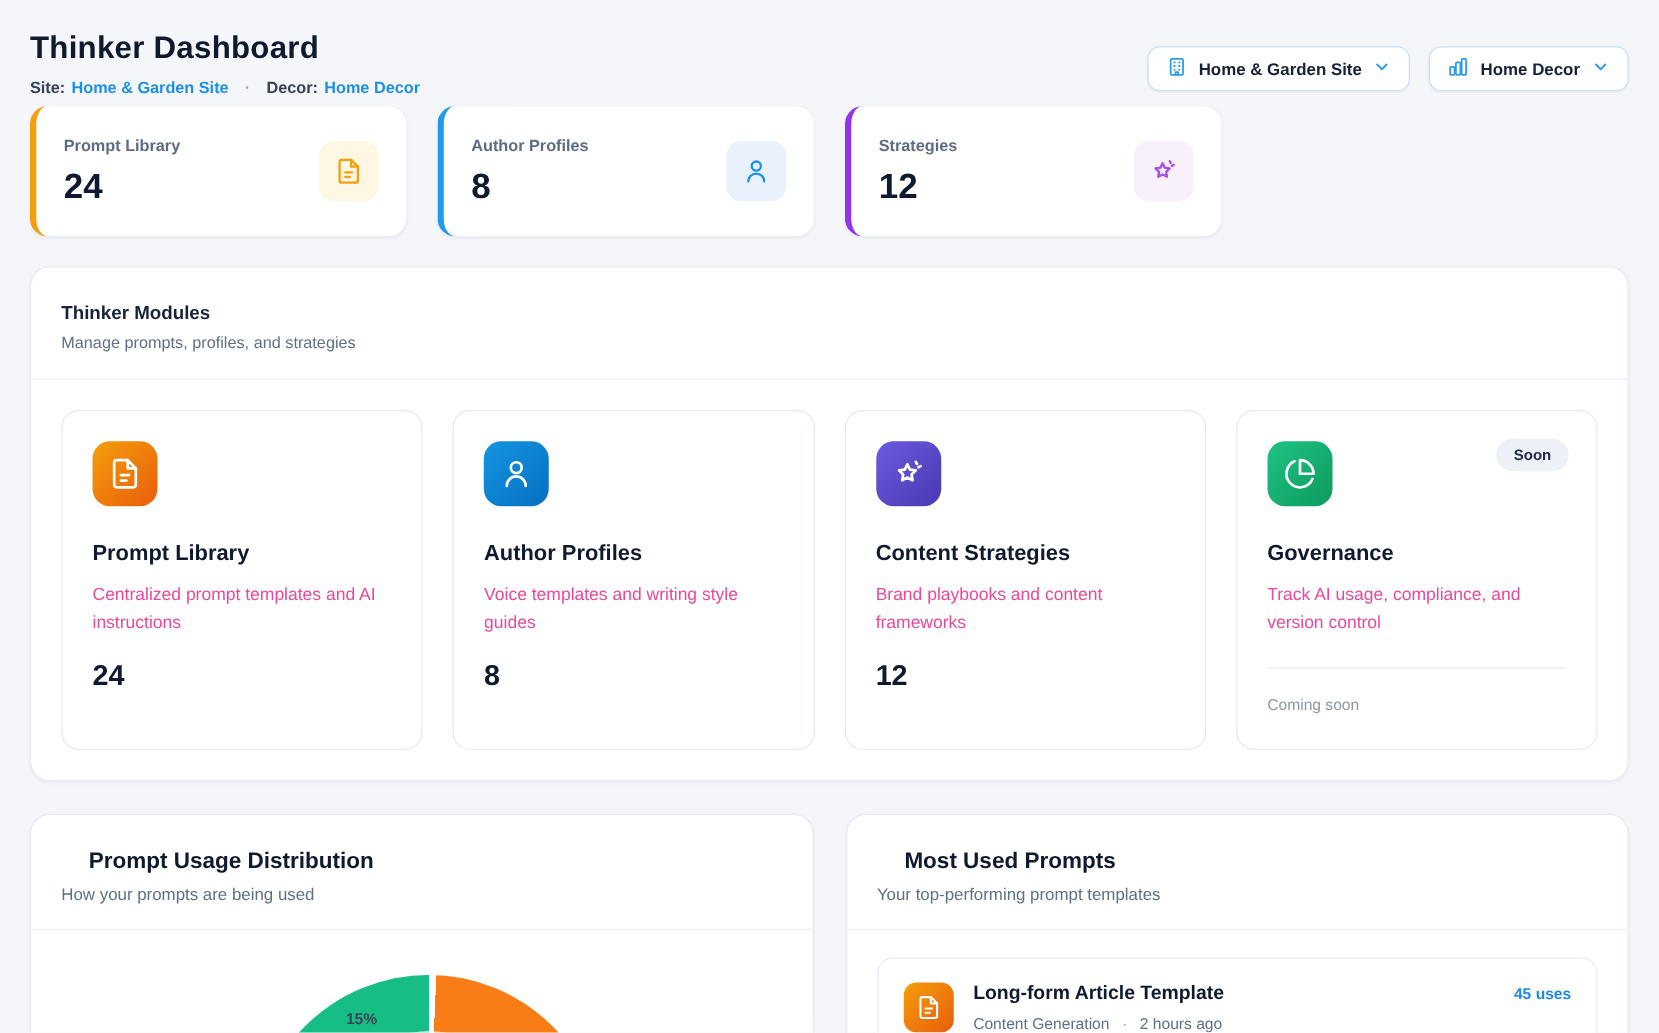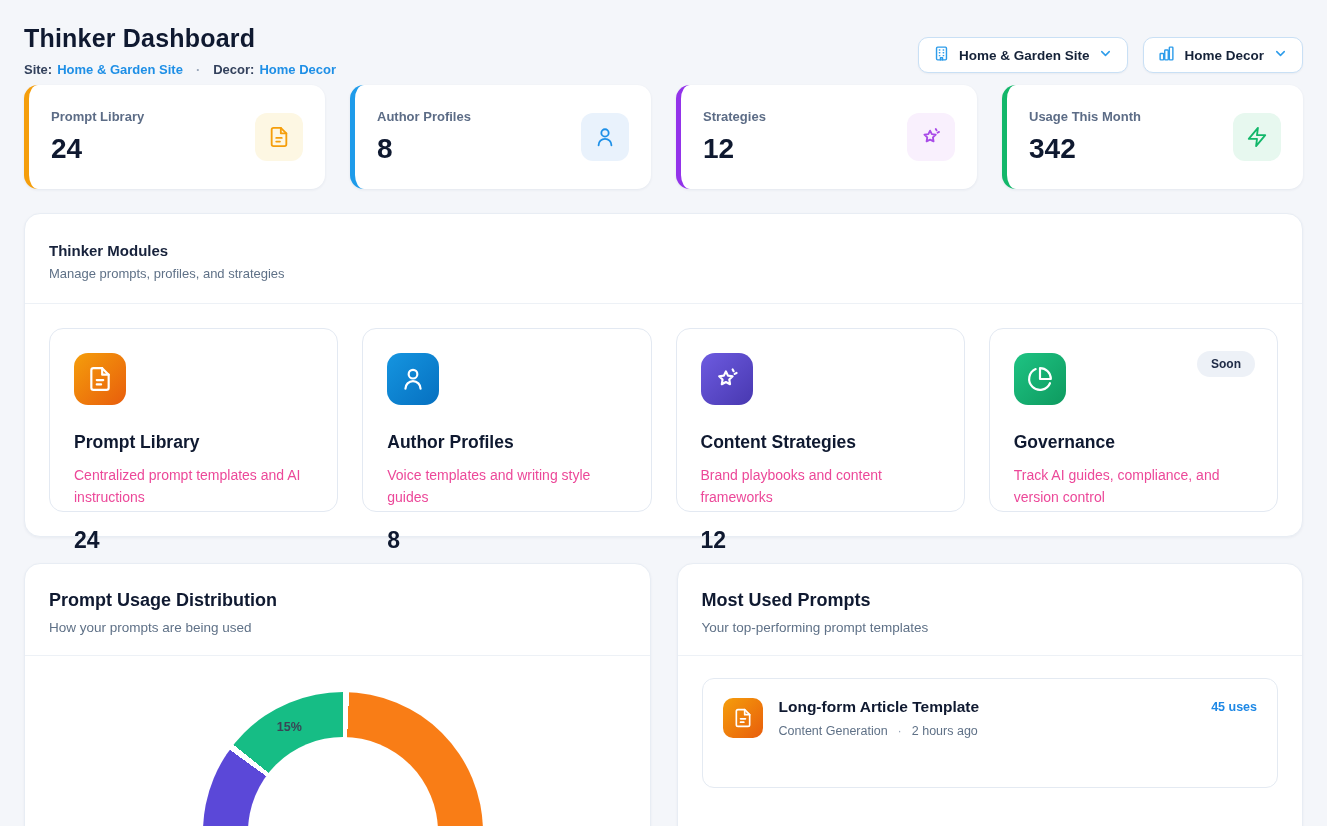--- a/index.html
+++ b/index.html
@@ -41,34 +41,34 @@
   .stat-value { font-size: 28px; font-weight: 800; color: #0F1930; }
   .stat-icon { width: 48px; height: 48px; border-radius: 12px; display: flex; align-items: center; justify-content: center; }
   .stat-icon svg { width: 22px; height: 22px; }
 
   
   .panel { margin-top: 24px; background: #fff; border: 1px solid #E8EDF4; border-radius: 16px; box-shadow: 0 1px 3px rgba(16,42,83,.05); }
   .panel-head { padding: 28px 24px 22px; border-bottom: 1px solid #EDF1F6; }
   .panel-title { font-size: 15px; font-weight: 700; color: #17223B; margin-bottom: 7px; }
   .panel-sub { font-size: 13px; color: #5F7187; }
   .modules { display: grid; grid-template-columns: repeat(4, 1fr); gap: 24px; padding: 24px; }
-  .module { border: 1px solid #E3E9F2; border-radius: 14px; padding: 24px; height: 184px; position: relative; background: #fff; cursor: pointer; }
+  .module { border: 1px solid #E3E9F2; border-radius: 14px; padding: 24px; height: 272px; position: relative; background: #fff; cursor: pointer; }
   .module-icon { width: 52px; height: 52px; border-radius: 14px; display: flex; align-items: center; justify-content: center; margin-bottom: 27px; color: #fff; }
   .module-icon svg { width: 26px; height: 26px; }
   .module-title { font-size: 17.5px; font-weight: 800; color: #0F1930; margin-bottom: 12px; }
   .module-desc { font-size: 14px; color: #ec4899; line-height: 1.55; }
   .module-count { font-size: 23px; font-weight: 800; color: #0F1930; margin-top: 19px; }
   .badge-soon { position: absolute; top: 22px; right: 22px; background: #EDF1F7; color: #202C47; font-size: 12px; font-weight: 700; padding: 6px 14px; border-radius: 999px; }
   .module-footer { border-top: 1px solid #E7ECF3; margin-top: 26px; padding-top: 22px; font-size: 12.5px; color: #8A97A8; }
 
   
   .bottom { display: grid; grid-template-columns: 1fr 1fr; gap: 26px; margin-top: 26px; }
   .bcard { background: #fff; border: 1px solid #E8EDF4; border-radius: 16px; box-shadow: 0 1px 3px rgba(16,42,83,.05); height: 310px; overflow: hidden; }
   .bcard-head { padding: 26px 24px 20px; border-bottom: 1px solid #EDF1F6; }
-  .bcard-title { font-size: 18px; font-weight: 800; color: #0F1930; margin-bottom: 9px; }
+  .bcard-title { font-size: 18px; font-weight: 800; color: #0F1930; margin-bottom: 9px; margin-left: 22px; }
   .bcard-sub { font-size: 13.5px; color: #5F7187; }
 
   .chart-area { position: relative; height: 220px; }
   .donut { position: absolute; left: calc(50% - 134px); top: 36px; width: 280px; height: 280px; border-radius: 50%; }
   .donut::after { content: ""; position: absolute; left: 45px; top: 45px; width: 190px; height: 190px; border-radius: 50%; background: #fff; }
   .donut-label { position: absolute; left: 86px; top: 35px; transform: translate(-50%,-50%); font-size: 12.5px; font-weight: 800; color: #3A4556; z-index: 2; }
 
   .prompts-area { padding: 22px 24px; }
   .prompt-item { display: flex; align-items: flex-start; gap: 16px; border: 1px solid #E4EAF2; border-radius: 12px; padding: 16px 20px; background: #fff; cursor: pointer; min-height: 110px; }
   .prompt-icon { width: 40px; height: 40px; border-radius: 10px; flex: none; display: flex; align-items: center; justify-content: center; background: linear-gradient(135deg, #F59E0B, #E85D0C); color: #fff; margin-top: 3px; }
@@ -162,31 +162,20 @@
         <div class="stat-value">12</div>
       </div>
       <div class="stat-icon" style="background: rgb(249, 240, 253); color: rgb(169, 75, 232);">
         <svg viewBox="0 0 24 24" fill="none" stroke="currentColor" stroke-width="2" stroke-linecap="round" stroke-linejoin="round">
             <path d="M11 5l1.9 3.9 4.3.6-3.1 3 .7 4.3-3.8-2-3.8 2 .7-4.3-3.1-3 4.3-.6z"></path>
             <path d="M17.2 3.2l.9 1.6"></path>
             <path d="M20.8 6.4l-1.7.9"></path>
           </svg>
       </div>
     </div>
-    <div class="stat-card" style="border-left-color: rgb(18, 183, 106);">
-      <div>
-        <div class="stat-label">Usage This Month</div>
-        <div class="stat-value">342</div>
-      </div>
-      <div class="stat-icon" style="background: rgb(231, 248, 239); color: rgb(18, 183, 106);">
-        <svg viewBox="0 0 24 24" fill="none" stroke="currentColor" stroke-width="2" stroke-linecap="round" stroke-linejoin="round">
-            <polygon points="13 2 3 14 12 14 11 22 21 10 12 10"></polygon>
-          </svg>
-      </div>
-    </div>
   </div>
 
   <div class="panel">
     <div class="panel-head">
       <div class="panel-title">Thinker Modules</div>
       <div class="panel-sub">Manage prompts, profiles, and strategies</div>
     </div>
     <div class="modules">
 
       <div class="module">
@@ -230,21 +219,22 @@
 
       <div class="module">
         <div class="badge-soon">Soon</div>
         <div class="module-icon" style="background: linear-gradient(135deg, rgb(30, 195, 131), rgb(14, 154, 95));">
           <svg viewBox="0 0 24 24" fill="none" stroke="currentColor" stroke-width="2" stroke-linecap="round" stroke-linejoin="round">
               <path d="M21.21 15.89A10 10 0 1 1 8 2.83"></path>
               <path d="M22 12A10 10 0 0 0 12 2v10z"></path>
             </svg>
         </div>
         <div class="module-title">Governance</div>
-        <div class="module-desc">Track AI guides, compliance, and version control</div>
+        <div class="module-desc">Track AI usage, compliance, and version control</div>
+        <div class="module-footer">Coming soon</div>
       </div>
 
     </div>
   </div>
 
   <div class="bottom">
 
     <div class="bcard">
       <div class="bcard-head">
         <div class="bcard-title">Prompt Usage Distribution</div>

